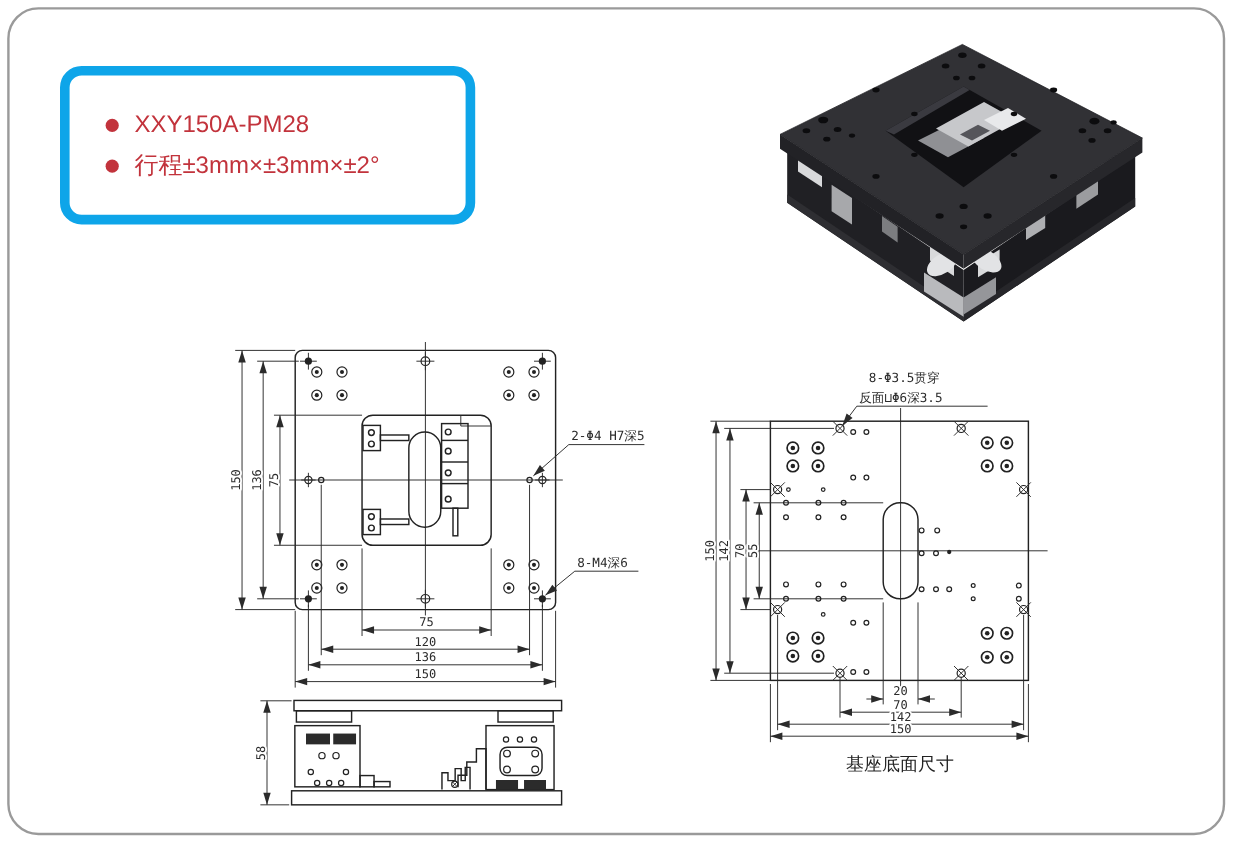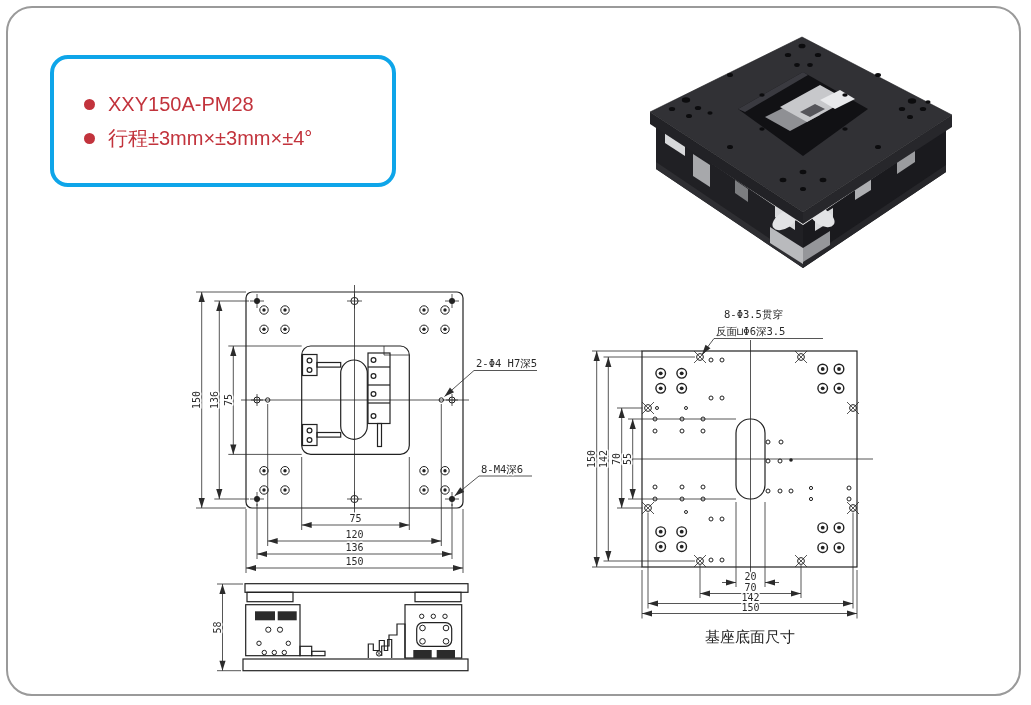--- a/index.html
+++ b/index.html
@@ -6,21 +6,21 @@
   body{
     width:1031px;height:705px;position:relative;background:#ffffff;
     font-family:"Liberation Sans", sans-serif;overflow:hidden;
   }
   .page-border{
     position:absolute;left:6px;top:6px;width:1015px;height:690px;
     border:2px solid #9a9a9a;border-radius:26px;box-sizing:border-box;
   }
   .feature-box{
     position:absolute;left:50px;top:55px;width:346px;height:132px;
-    border:4px solid #0ea5e9;border-radius:18px;box-sizing:border-box;
+    border:8px solid #0ea5e9;border-radius:18px;box-sizing:border-box;
     display:flex;flex-direction:column;justify-content:center;gap:10px;
     padding:4px 6px 4px 30px;
   }
   .feature-item{display:flex;align-items:center;gap:13px;color:#c2333c;
     font-size:20px;font-weight:500;line-height:1.2;white-space:nowrap;}
   .bullet{width:11px;height:11px;border-radius:50%;background:#c2333c;flex:0 0 auto;}
   svg.dwg{position:absolute;overflow:visible;}
   
   .ol{stroke:#222;stroke-width:1.2;fill:none;}
   .tl{stroke:#2b2b2b;stroke-width:0.8;fill:none;}
@@ -39,21 +39,21 @@
 
 <div class="page-border"></div>
 
 <div class="feature-box">
   <div class="feature-item">
     <span class="bullet"></span>
     <span>XXY150A-PM28</span>
   </div>
   <div class="feature-item">
     <span class="bullet"></span>
-    <span>行程±3mm×±3mm×±4°</span>
+    <span>行程±3mm×±3mm×±2°</span>
   </div>
 </div>
 
 <svg class="dwg" style="left:615px;top:12px" width="410" height="280" viewBox="0 0 410 280">
   <g>
 
     <polygon points="41,114 188,213 188,256 41,157" fill="#202024"></polygon>
     <polygon points="188,213 331,117 331,160 188,256" fill="#1a1a1e"></polygon>
     <polygon points="41,150 188,249 188,256 41,157" fill="#2e2e32"></polygon>
     <polygon points="188,249 331,153 331,160 188,256" fill="#26262a"></polygon>

